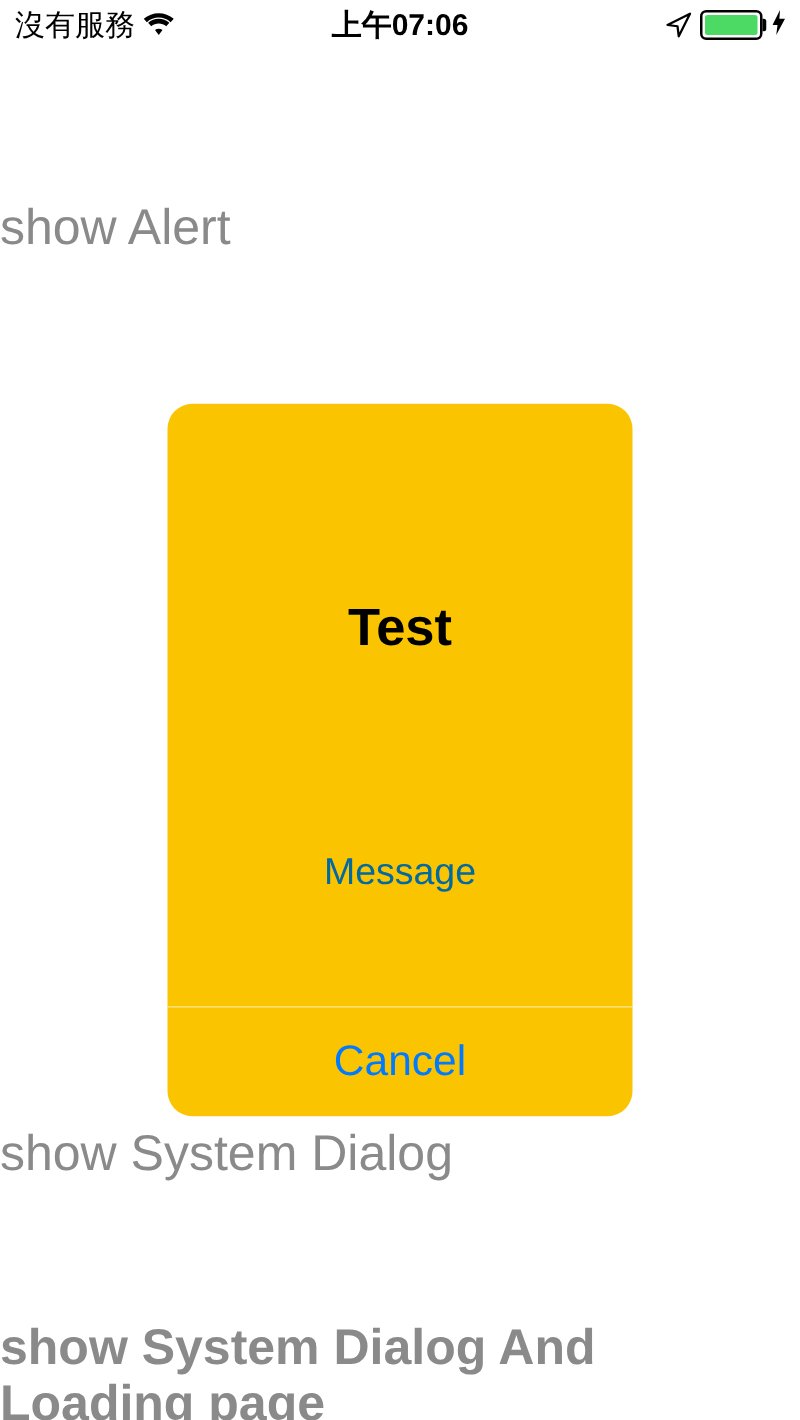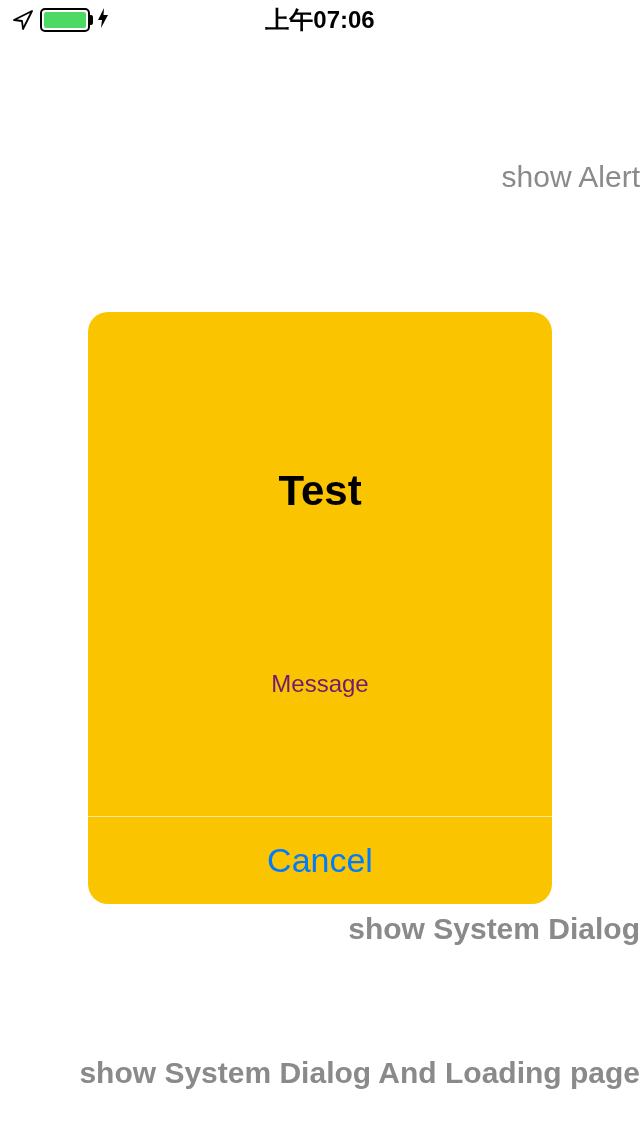--- a/index.html
+++ b/index.html
@@ -73,49 +73,49 @@
     }
     .bolt {
       font-size: 18px;
       margin-left: 2px;
     }
     .content {
       position: relative;
       padding-top: 120px;
     }
     .link-text {
-      text-align: right;
-      font-size: 30px;
+      text-align: left;
+      font-size: 40px;
       color: #8a8a8a;
       font-weight: 400;
     }
     .link-1 { }
-    .link-2 { margin-top: 0px; font-weight: bold; }
+    .link-2 { margin-top: 0px; }
     .link-3 { margin-top: 110px; font-weight: bold; }
     .alert {
-      width: 464px;
+      width: 372px;
       margin: 118px auto 0 auto;
       background: #fac500;
       border-radius: 20px;
       overflow: hidden;
     }
     .alert-body {
       padding-top: 155px;
       text-align: center;
     }
     .alert-title {
       font-size: 42px;
       font-weight: 700;
       color: #000;
     }
     .alert-message {
-      font-size: 24px;
-      color: #701a75;
+      font-size: 30px;
+      color: #0369a1;
       margin-top: 155px;
-      margin-bottom: 118px;
+      margin-bottom: 90px;
     }
     .alert-buttons {
       display: flex;
       border-top: 1px solid rgba(255,255,255,0.6);
       height: 88px;
       flex-direction: column;
     }
     .alert-button {
       flex: 1;
       display: flex;
@@ -131,20 +131,28 @@
       border-left: 1px solid rgba(255,255,255,0.6);
     }
     .below-alert {
       margin-top: 8px;
     }
   </style>
 </head>
 <body>
 
 <div class="status-bar">
+  <div class="status-left">
+    <span>沒有服務</span>
+    <span class="wifi-icon">
+      <svg width="26" height="20" viewBox="0 0 26 20">
+        <path d="M13 18 L16 14 C14.3 12.7 11.7 12.7 10 14 Z M7 11 C10.3 8 15.7 8 19 11 L21.5 8.2 C16.8 3.9 9.2 3.9 4.5 8.2 Z M1 5 C7.6 -1 18.4 -1 25 5 L22.5 7.7 C17.2 2.8 8.8 2.8 3.5 7.7 Z" fill="#000"></path>
+      </svg>
+    </span>
+  </div>
   <div class="status-center">上午07:06</div>
   <div class="status-right">
     <span class="location-icon">
       <svg width="22" height="22" viewBox="0 0 22 22">
         <path d="M2 11 L20 2 L11 20 L10 12 Z" fill="none" stroke="#000" stroke-width="1.8" stroke-linejoin="round"></path>
       </svg>
     </span>
     <span class="battery">
       <span class="battery-fill"></span>
     </span>

